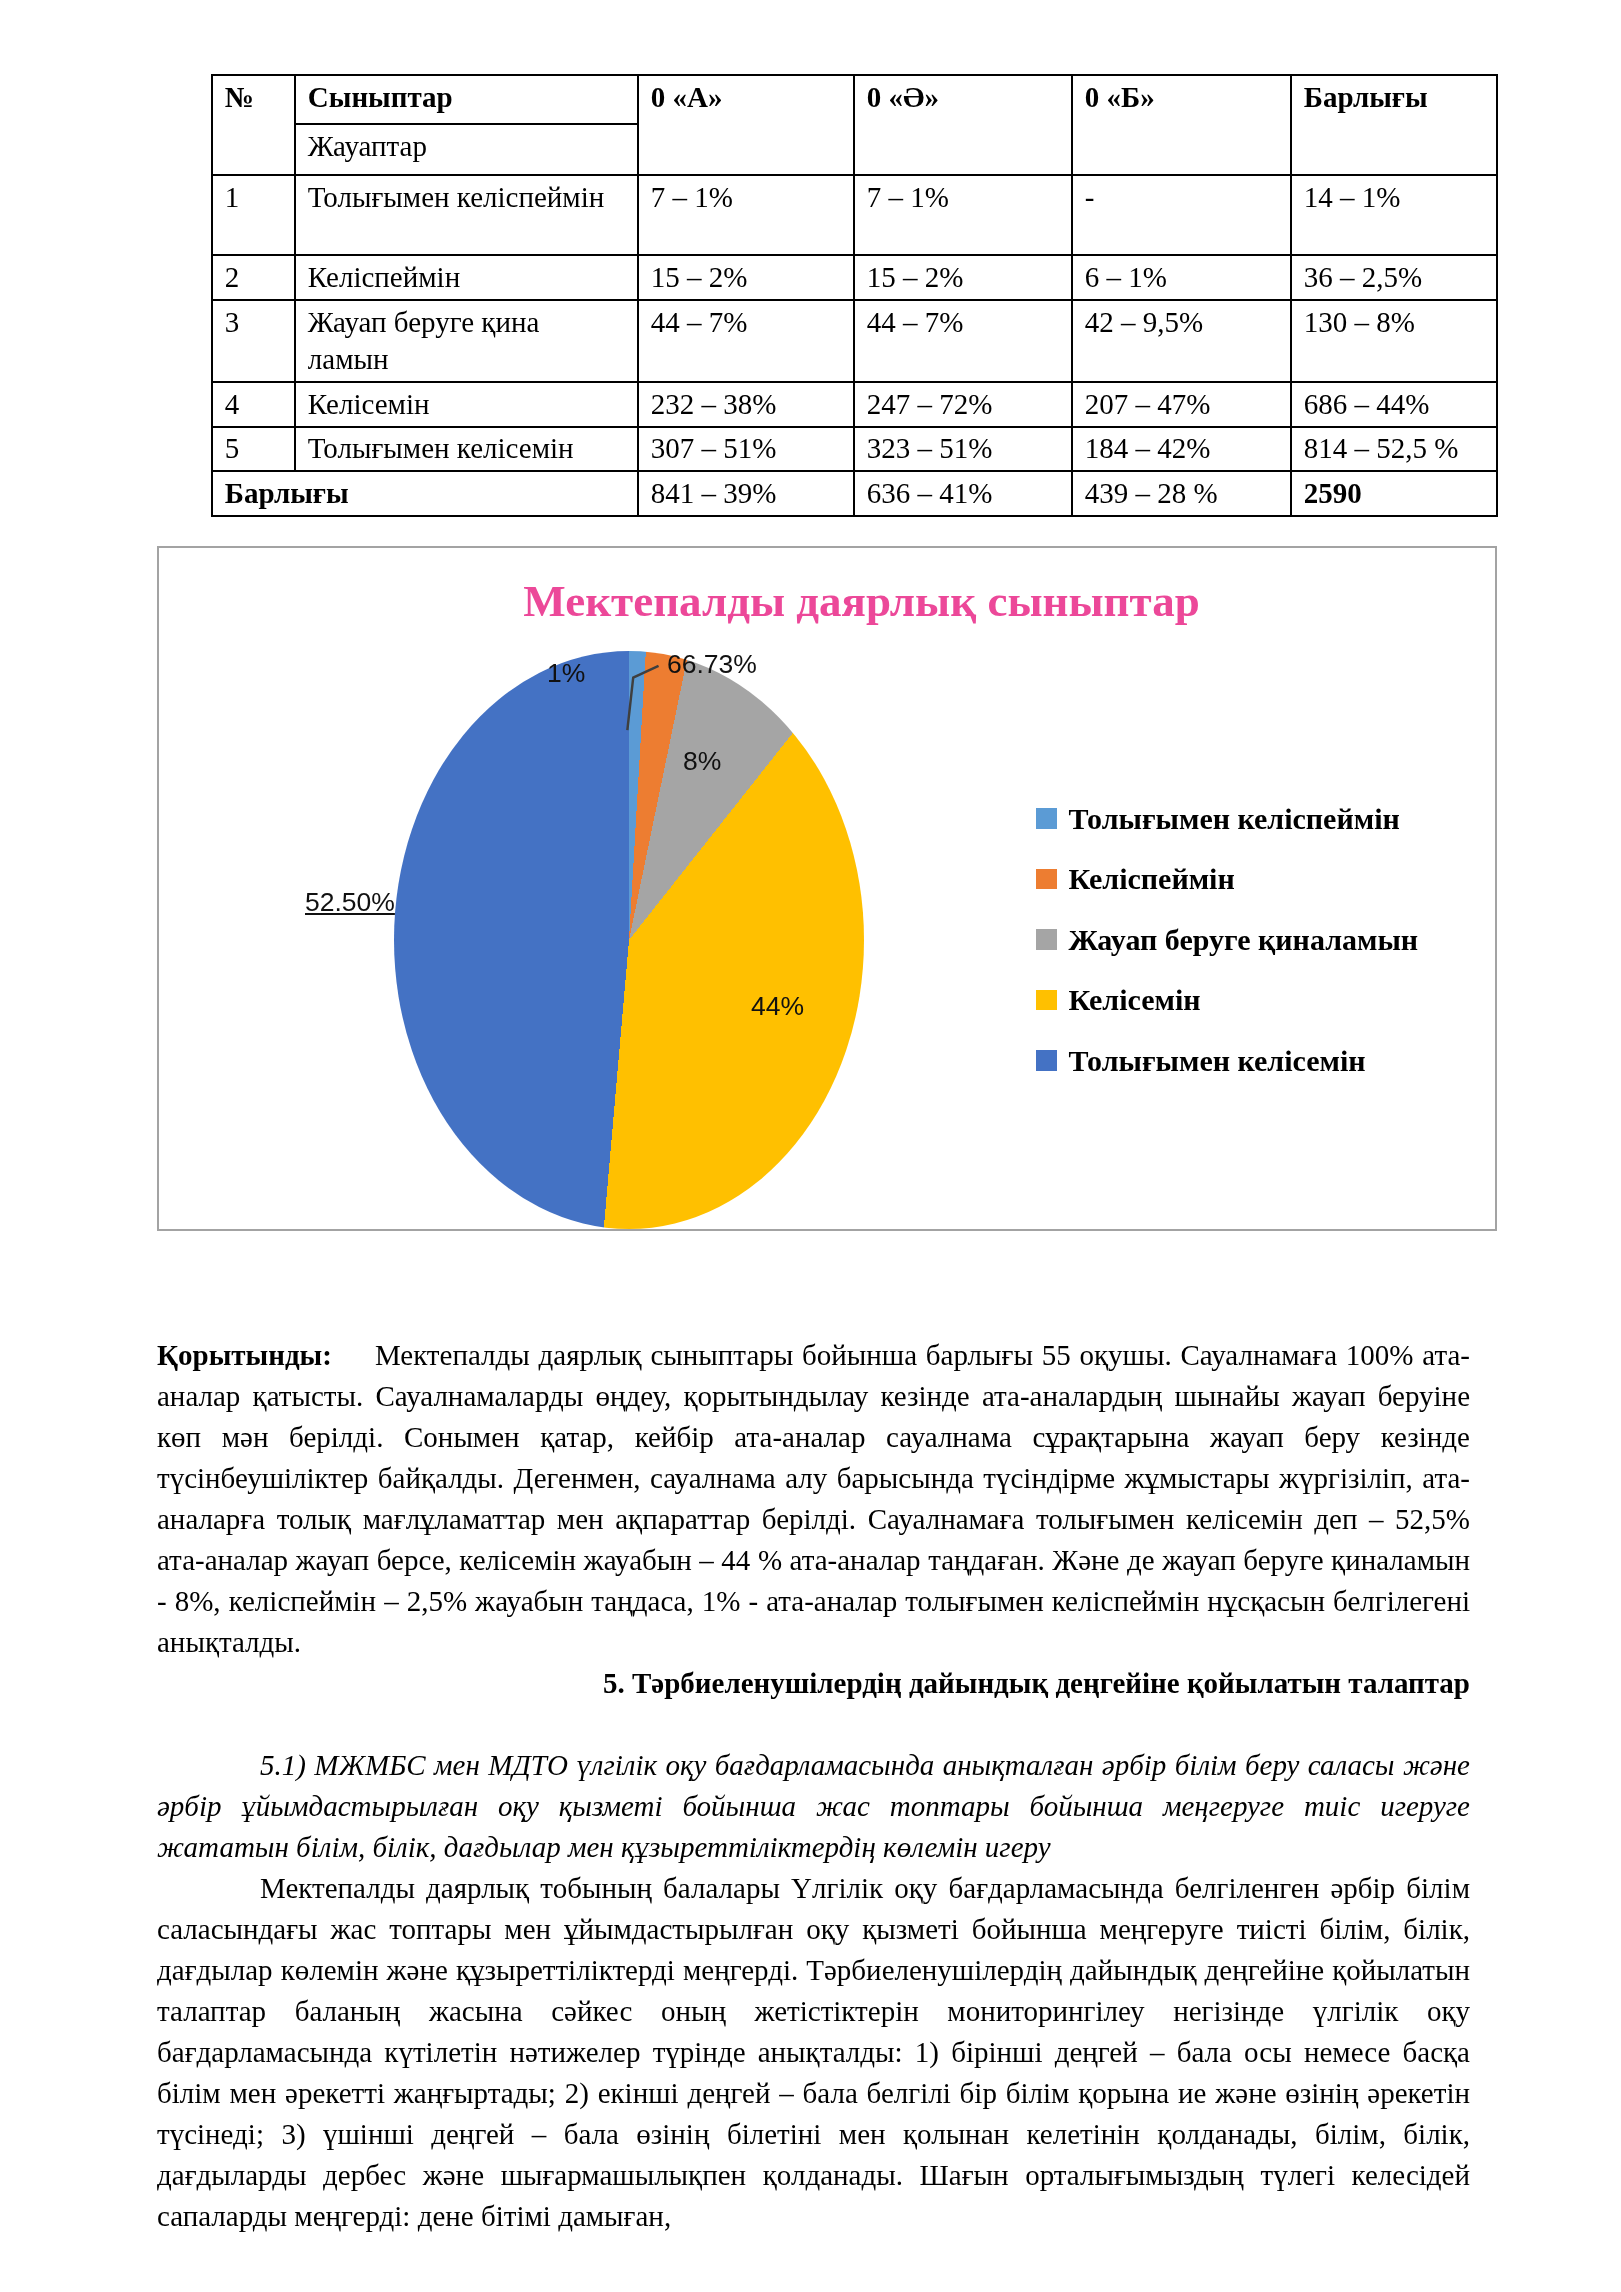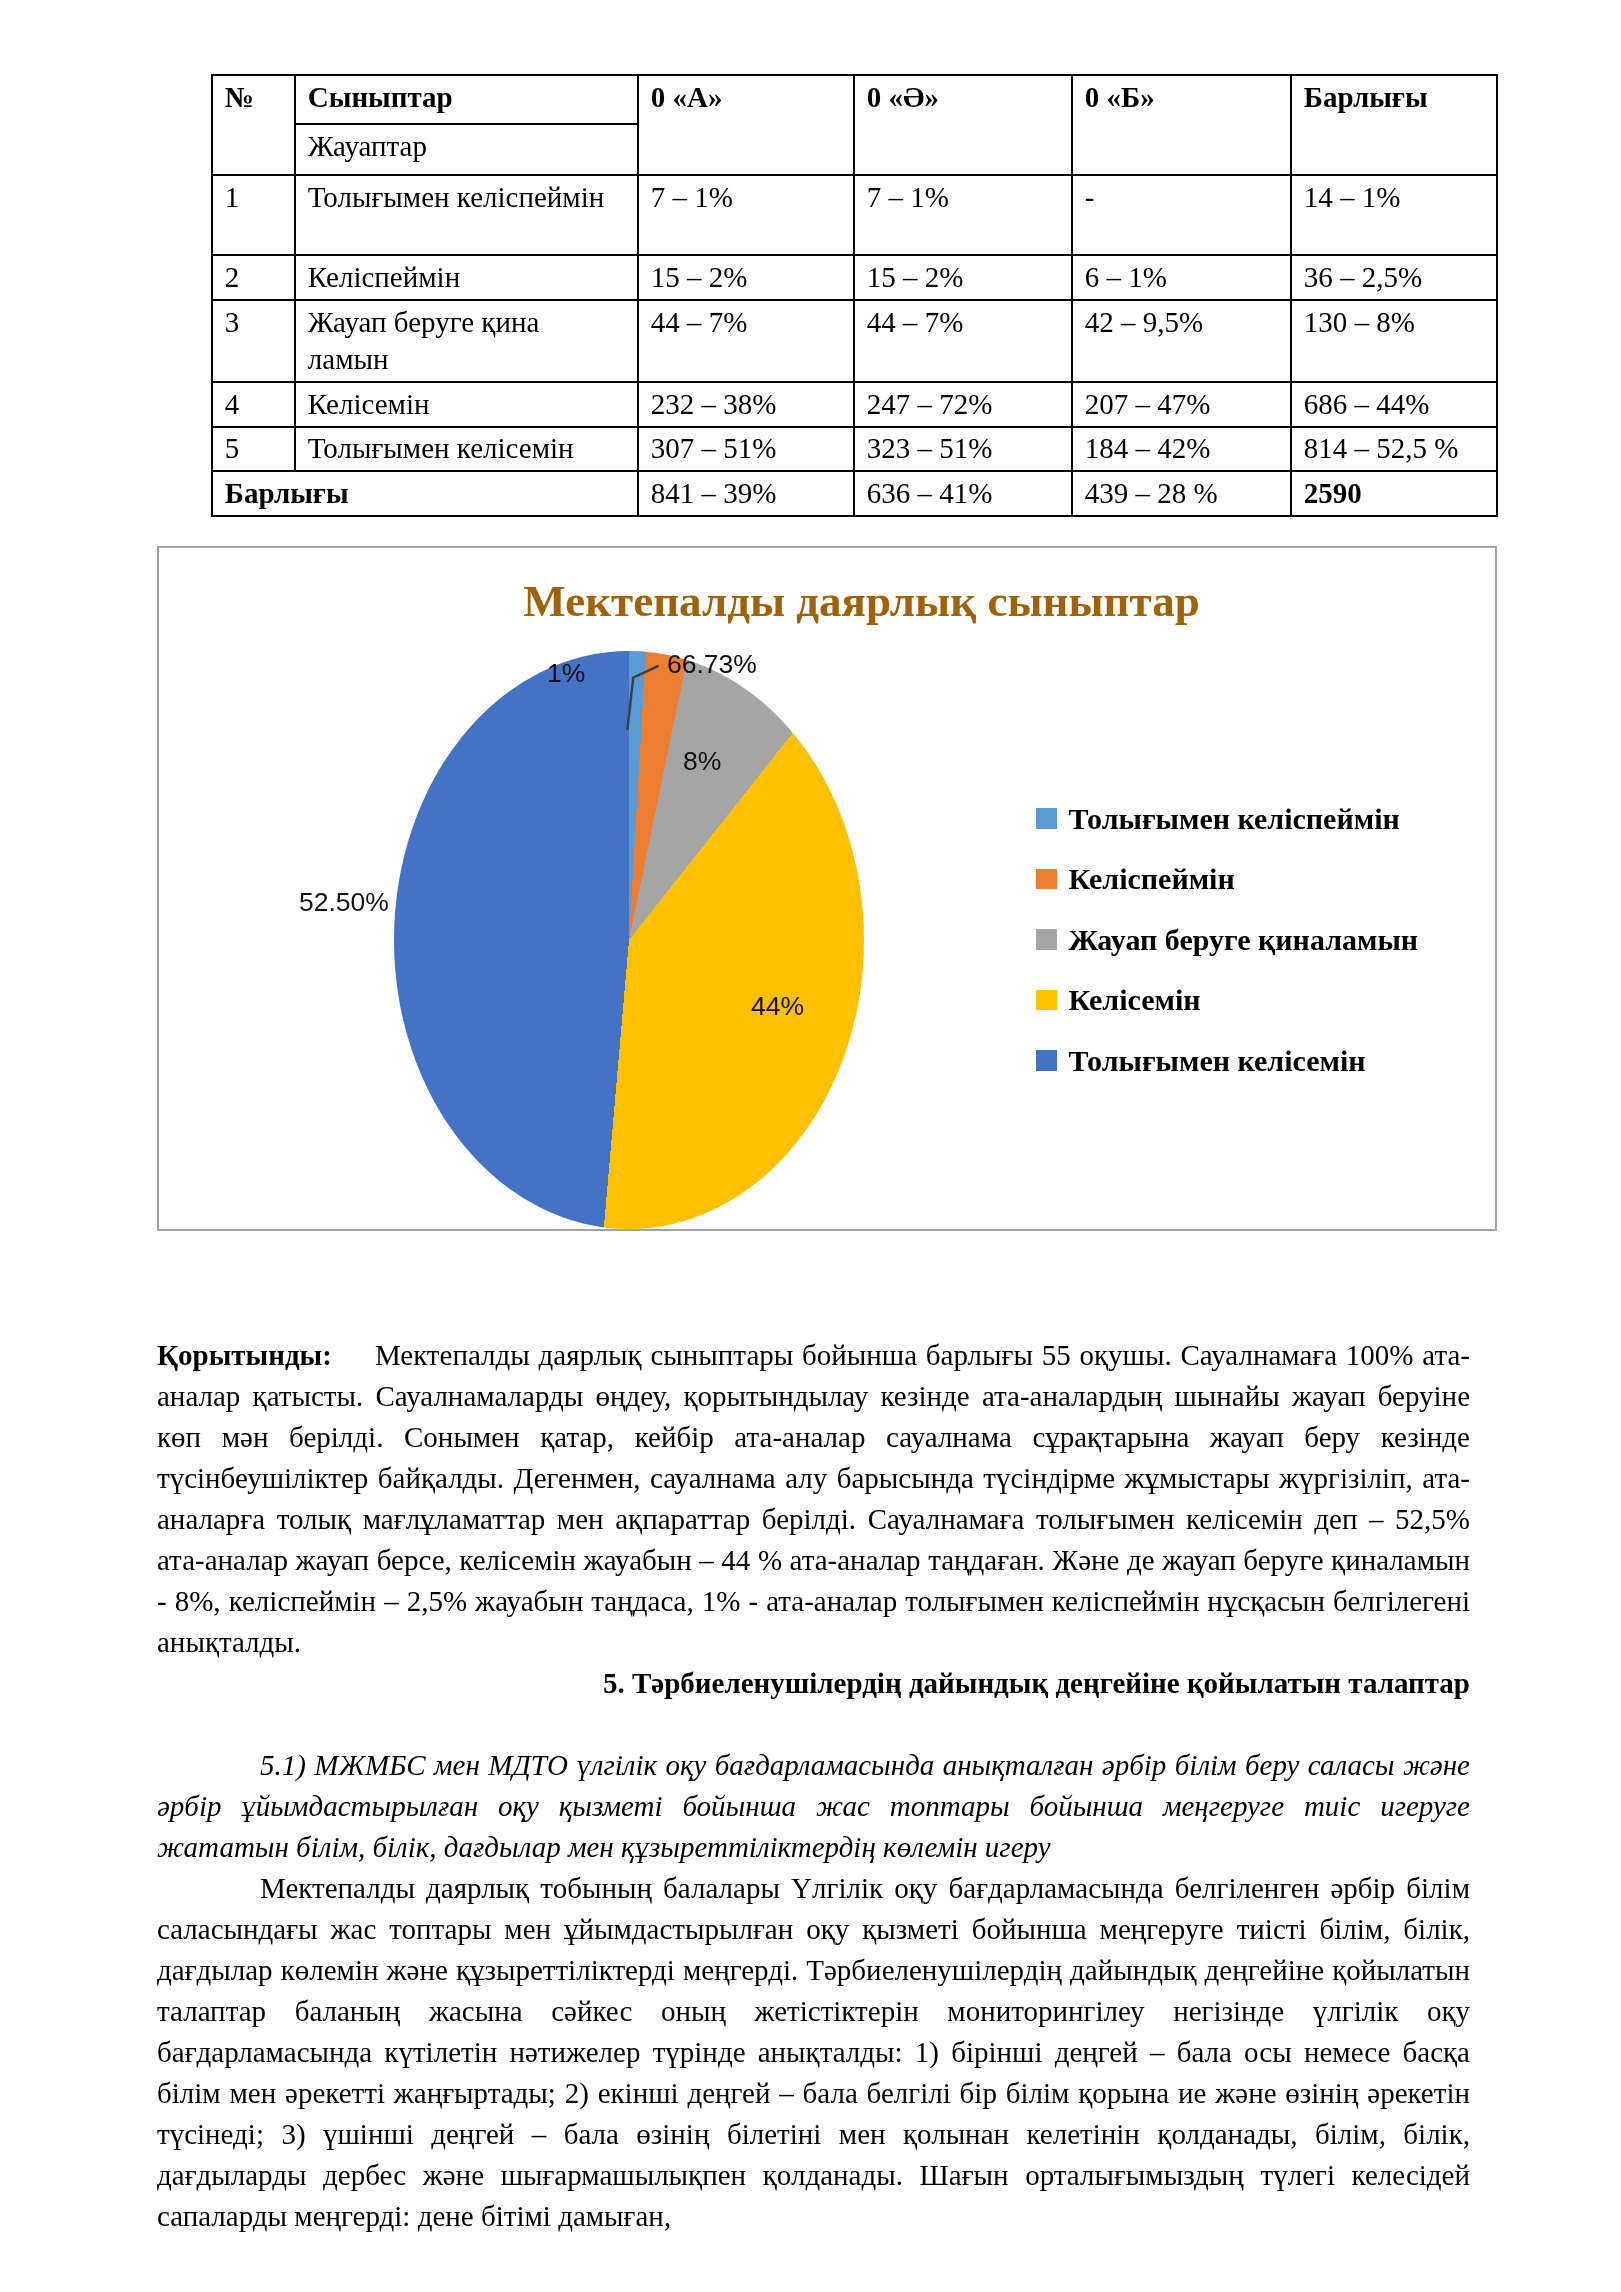--- a/index.html
+++ b/index.html
@@ -36,21 +36,21 @@
     border-radius:50%;
   }
   .pie-label{
     position:absolute; font-family:"Liberation Sans","DejaVu Sans",sans-serif;
     font-size:26.5px; color:#111;
   }
   .dl1{left:388px; top:110px;}
   .dl2{left:508px; top:101px;}
   .dl3{left:524px; top:198px;}
   .dl4{left:592px; top:443px;}
-  .dl5{left:140px; top:339px;}
+  .dl5{left:146px; top:339px;text-decoration:underline;}
   .leader{position:absolute; left:443px; top:106px;}
   .legend{position:absolute; left:877px; top:253px;}
   .legend-item{display:flex; align-items:center; margin-bottom:25.5px; height:35px;}
   .legend-marker{width:20.6px; height:20.6px; margin-right:11.8px; flex:0 0 auto;}
   .legend-text{font-weight:bold; font-size:30px; white-space:nowrap;}
   
   .doc-text{
     position:absolute; left:157px; top:1335px; width:1313px;
     font-size:29px; line-height:41px; text-align:justify;
   }
@@ -130,21 +130,21 @@
       <td colspan="2" class="bold">Барлығы</td>
       <td>841 – 39%</td>
       <td>636 – 41%</td>
       <td>439 – 28 %</td>
       <td class="bold">2590</td>
     </tr>
   </tbody>
     </table>
 
   <div class="chart-box">
-    <div class="chart-title" style="color: #a16207;">Мектепалды даярлық сыныптар</div>
+    <div class="chart-title" style="color: #ec4899;">Мектепалды даярлық сыныптар</div>
 
     <div class="pie" style="background: conic-gradient(rgb(91, 155, 213) 0deg, rgb(91, 155, 213) 3.33333deg, rgb(237, 125, 49) 3.33333deg, rgb(237, 125, 49) 11.6667deg, rgb(165, 165, 165) 11.6667deg, rgb(165, 165, 165) 38.3333deg, rgb(255, 192, 0) 38.3333deg, rgb(255, 192, 0) 185deg, rgb(68, 114, 196) 185deg, rgb(68, 114, 196) 360deg);"></div>
 
     <svg class="leader" width="78" height="88" viewBox="0 0 80 90">
       <polyline points="58,12 32,24 26,78" fill="none" stroke="#3f3f3f" stroke-width="2.5"></polyline>
     </svg>
 
     <div class="pie-label dl1">1%</div>
     <div class="pie-label dl2">66.73%</div>
     <div class="pie-label dl3">8%</div>

